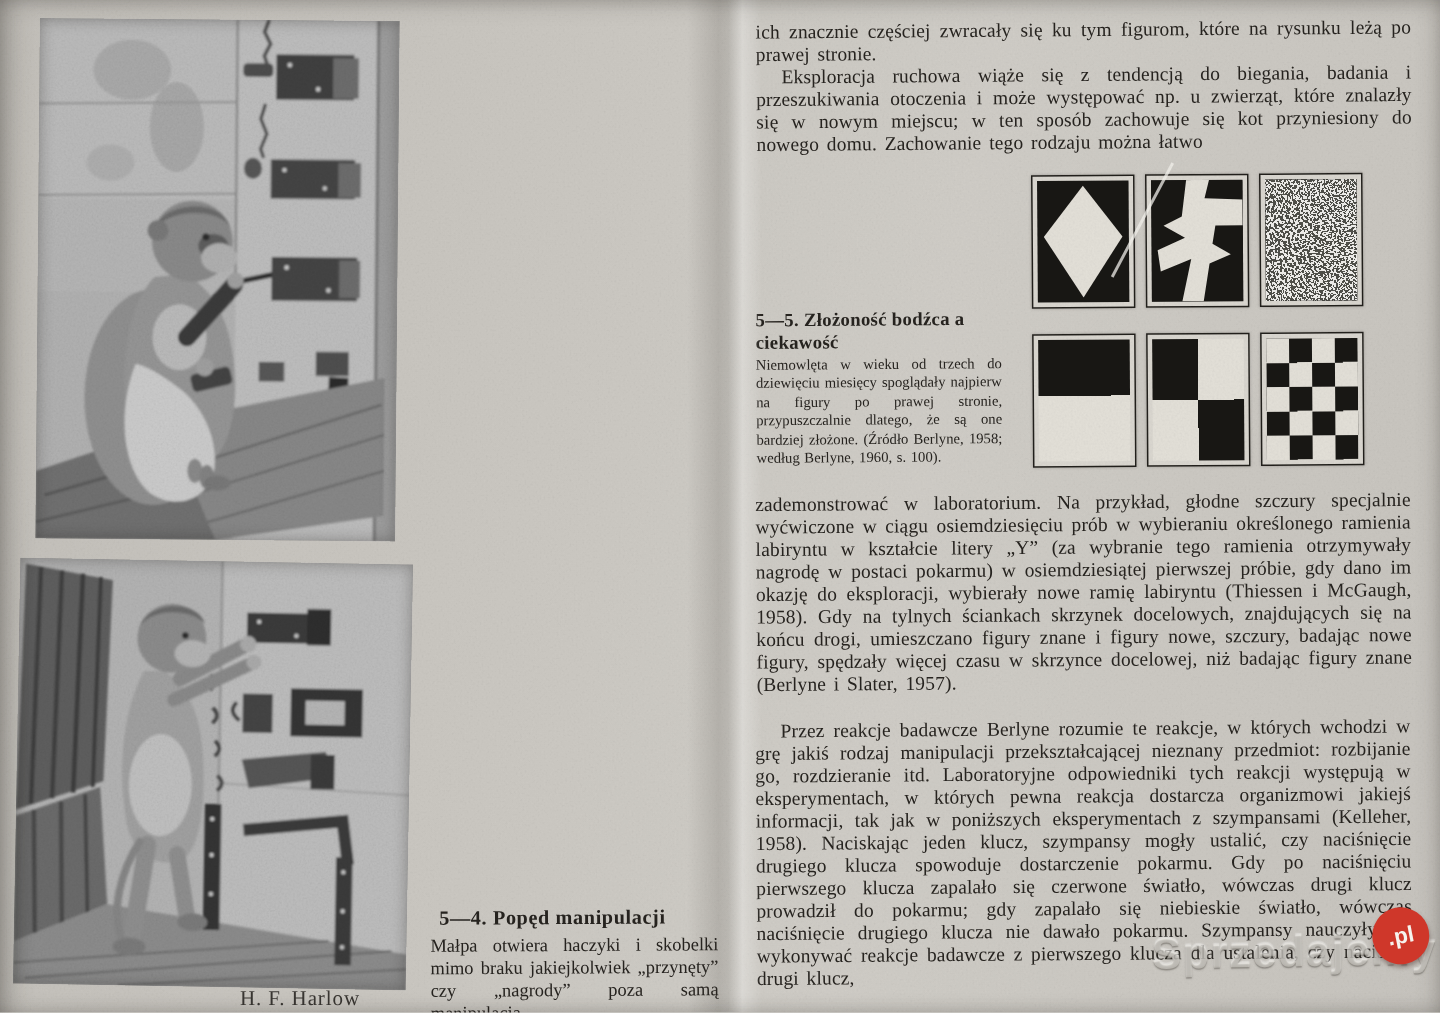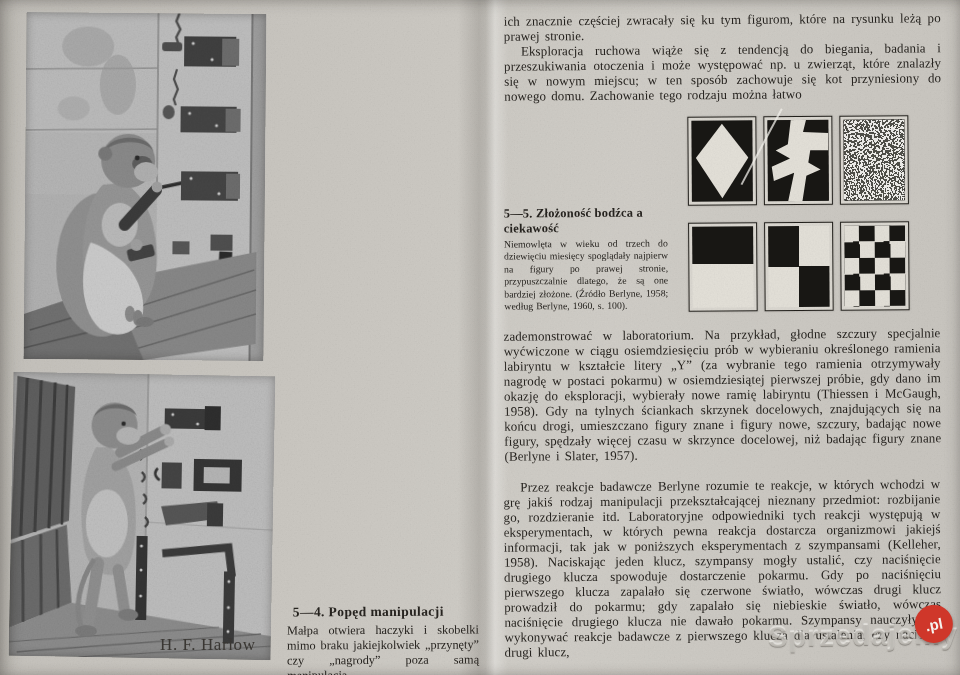--- a/index.html
+++ b/index.html
@@ -25,21 +25,21 @@
   
   figure.photo{margin:0;position:absolute;overflow:hidden;}
   figure.photo svg{display:block;width:100%;height:100%;filter:grayscale(1) blur(.35px) contrast(.97) brightness(1.01);}
   figure.photo::after{content:"";position:absolute;inset:0;box-shadow:inset 0 0 10px rgba(25,22,20,.35);}
   #photo1{left:25px;top:13px;width:240px;height:347px;transform:rotate(.5deg);}
   #photo2{left:11px;top:374px;width:262px;height:284px;transform:rotate(1deg);}
   
   #capL{position:absolute;left:287px;top:604px;width:192px;color:#26231f;transform:rotate(-.3deg);}
   .capL-title{font-weight:bold;font-size:13.5px;letter-spacing:.4px;text-indent:6px;white-space:nowrap;}
   .capL-body{font-size:12.3px;line-height:15px;text-align:justify;margin-top:3px;word-spacing:1.5px;}
-  #credit{position:absolute;left:160px;top:635px;font-size:17px;letter-spacing:.6px;color:#3a3733;}
+  #credit{position:absolute;left:160px;top:659px;font-size:14px;letter-spacing:.6px;color:#3a3733;}
   
   .rp{color:#26231f;position:absolute;font-size:13px;line-height:15px;text-align:justify;word-spacing:1.8px;letter-spacing:.1px;transform:rotate(-.45deg);}
   .rp p{margin:0;}
   #p12{left:504px;top:12px;width:437px;}
   #p12 .ind{text-indent:17px;}
   #p3{left:504px;top:327px;width:437px;height:151px;overflow:hidden;}
   #p4{left:504px;top:478px;width:437px;height:197px;overflow:hidden;text-indent:17px;}
   #figcap{position:absolute;left:504px;top:206px;width:164px;color:#26231f;transform:rotate(-.4deg);}
   .figcap-title{font-weight:bold;font-size:12.5px;line-height:14.5px;letter-spacing:.2px;}
   .figcap-body{font-size:9.8px;line-height:12.4px;text-align:justify;margin-top:3px;word-spacing:.6px;}

